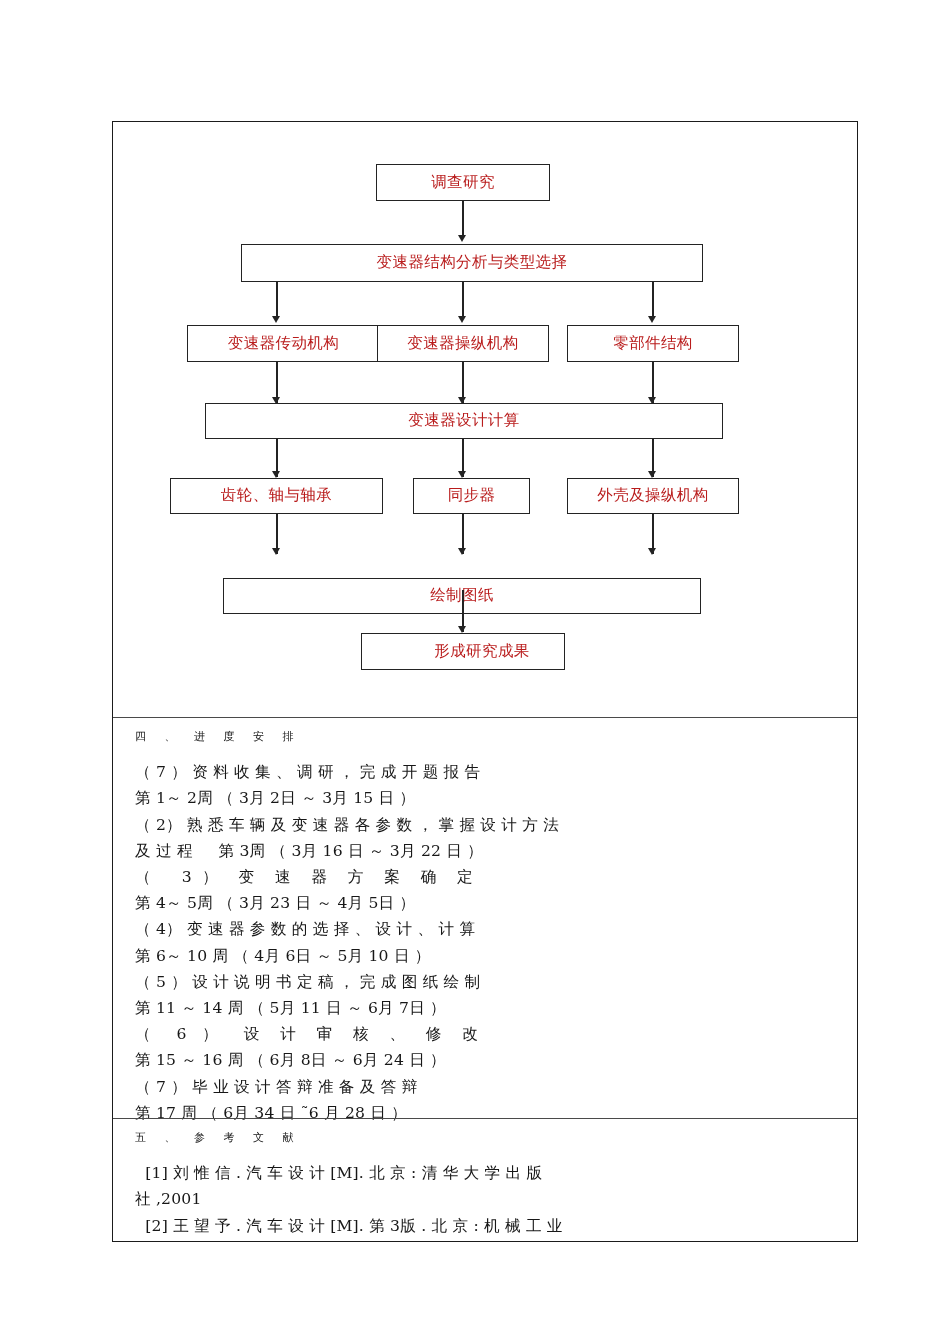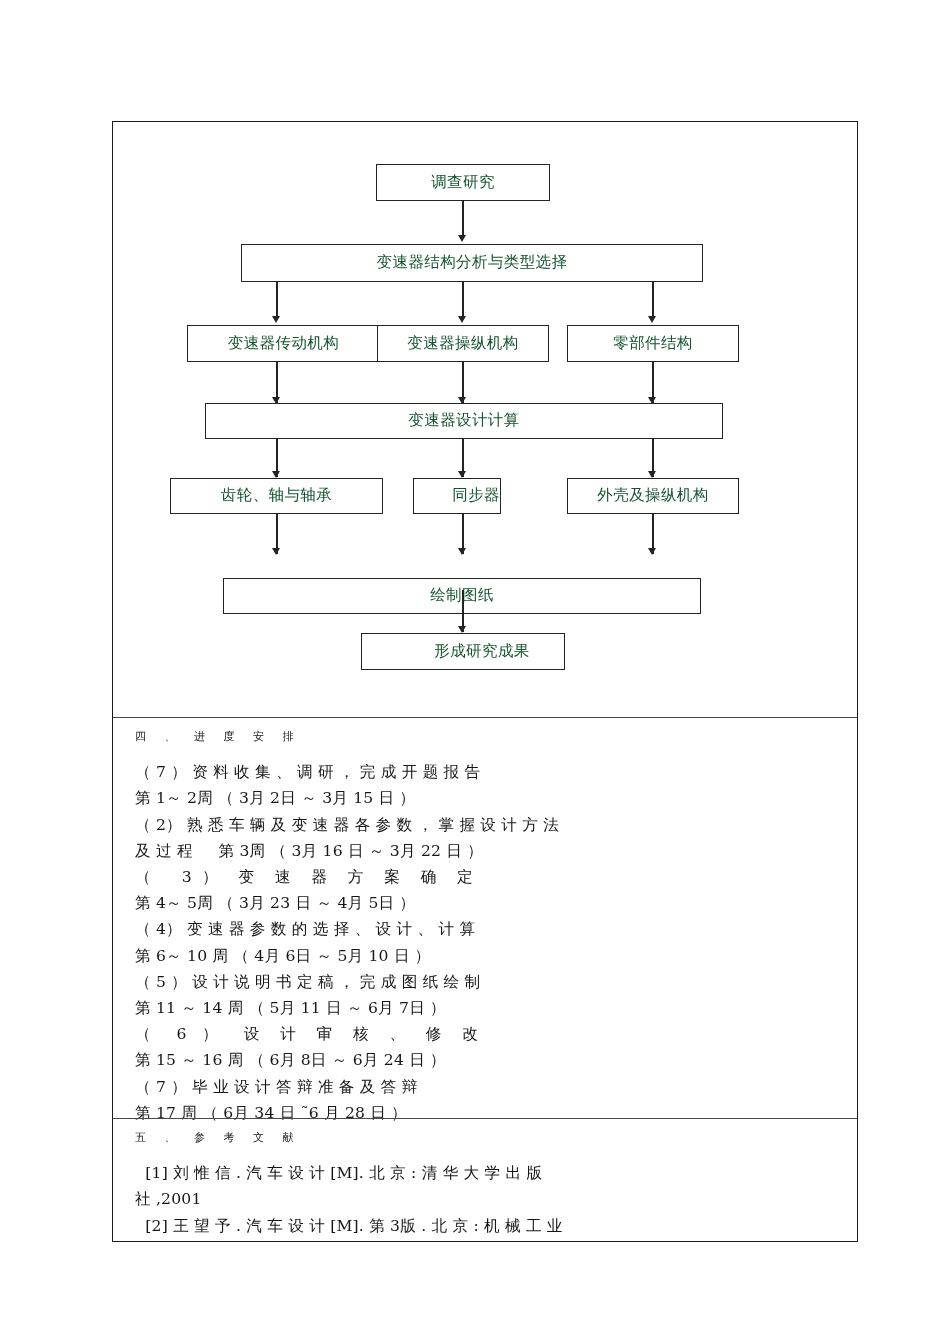--- a/index.html
+++ b/index.html
@@ -47,21 +47,21 @@
     position: absolute;
     border: 1.3px solid #232323;
     background: #ffffff;
     box-sizing: border-box;
     display: flex;
     align-items: center;
     justify-content: center;
     font-size: 15.5px;
     letter-spacing: 0.4px;
     line-height: 1;
-    color: #14532d;
+    color: #b91c1c;
     white-space: nowrap;
   }
   .fc-conn {
     position: absolute;
     background: #232323;
   }
   .fc-conn.v { width: 1.4px; }
   .fc-arrow {
     position: absolute;
     width: 0;
@@ -156,21 +156,21 @@
 
       <div class="fc-conn v" style="left:349.3px; top:317px; height:38px;"></div>
       <div class="fc-arrow" style="left:345.3px; top:349px;"></div>
 
       <div class="fc-conn v" style="left:539.3px; top:317px; height:38px;"></div>
       <div class="fc-arrow" style="left:535.3px; top:349px;"></div>
 
       <div class="fc-box" style="left:57px; top:356px; width:213px; height:36px;">
         <span>齿轮、轴与轴承</span>
       </div>
-      <div class="fc-box" style="left:300px; top:356px; width:88px; height:36px;justify-content:flex-end;">
+      <div class="fc-box" style="left:300px; top:356px; width:117px; height:36px;">
         <span>同步器</span>
       </div>
       <div class="fc-box" style="left:454px; top:356px; width:172px; height:36px;">
         <span>外壳及操纵机构</span>
       </div>
 
       <div class="fc-conn v" style="left:163.3px; top:392px; height:40px;"></div>
       <div class="fc-arrow" style="left:159.3px; top:426px;"></div>
 
       <div class="fc-conn v" style="left:349.3px; top:392px; height:40px;"></div>

